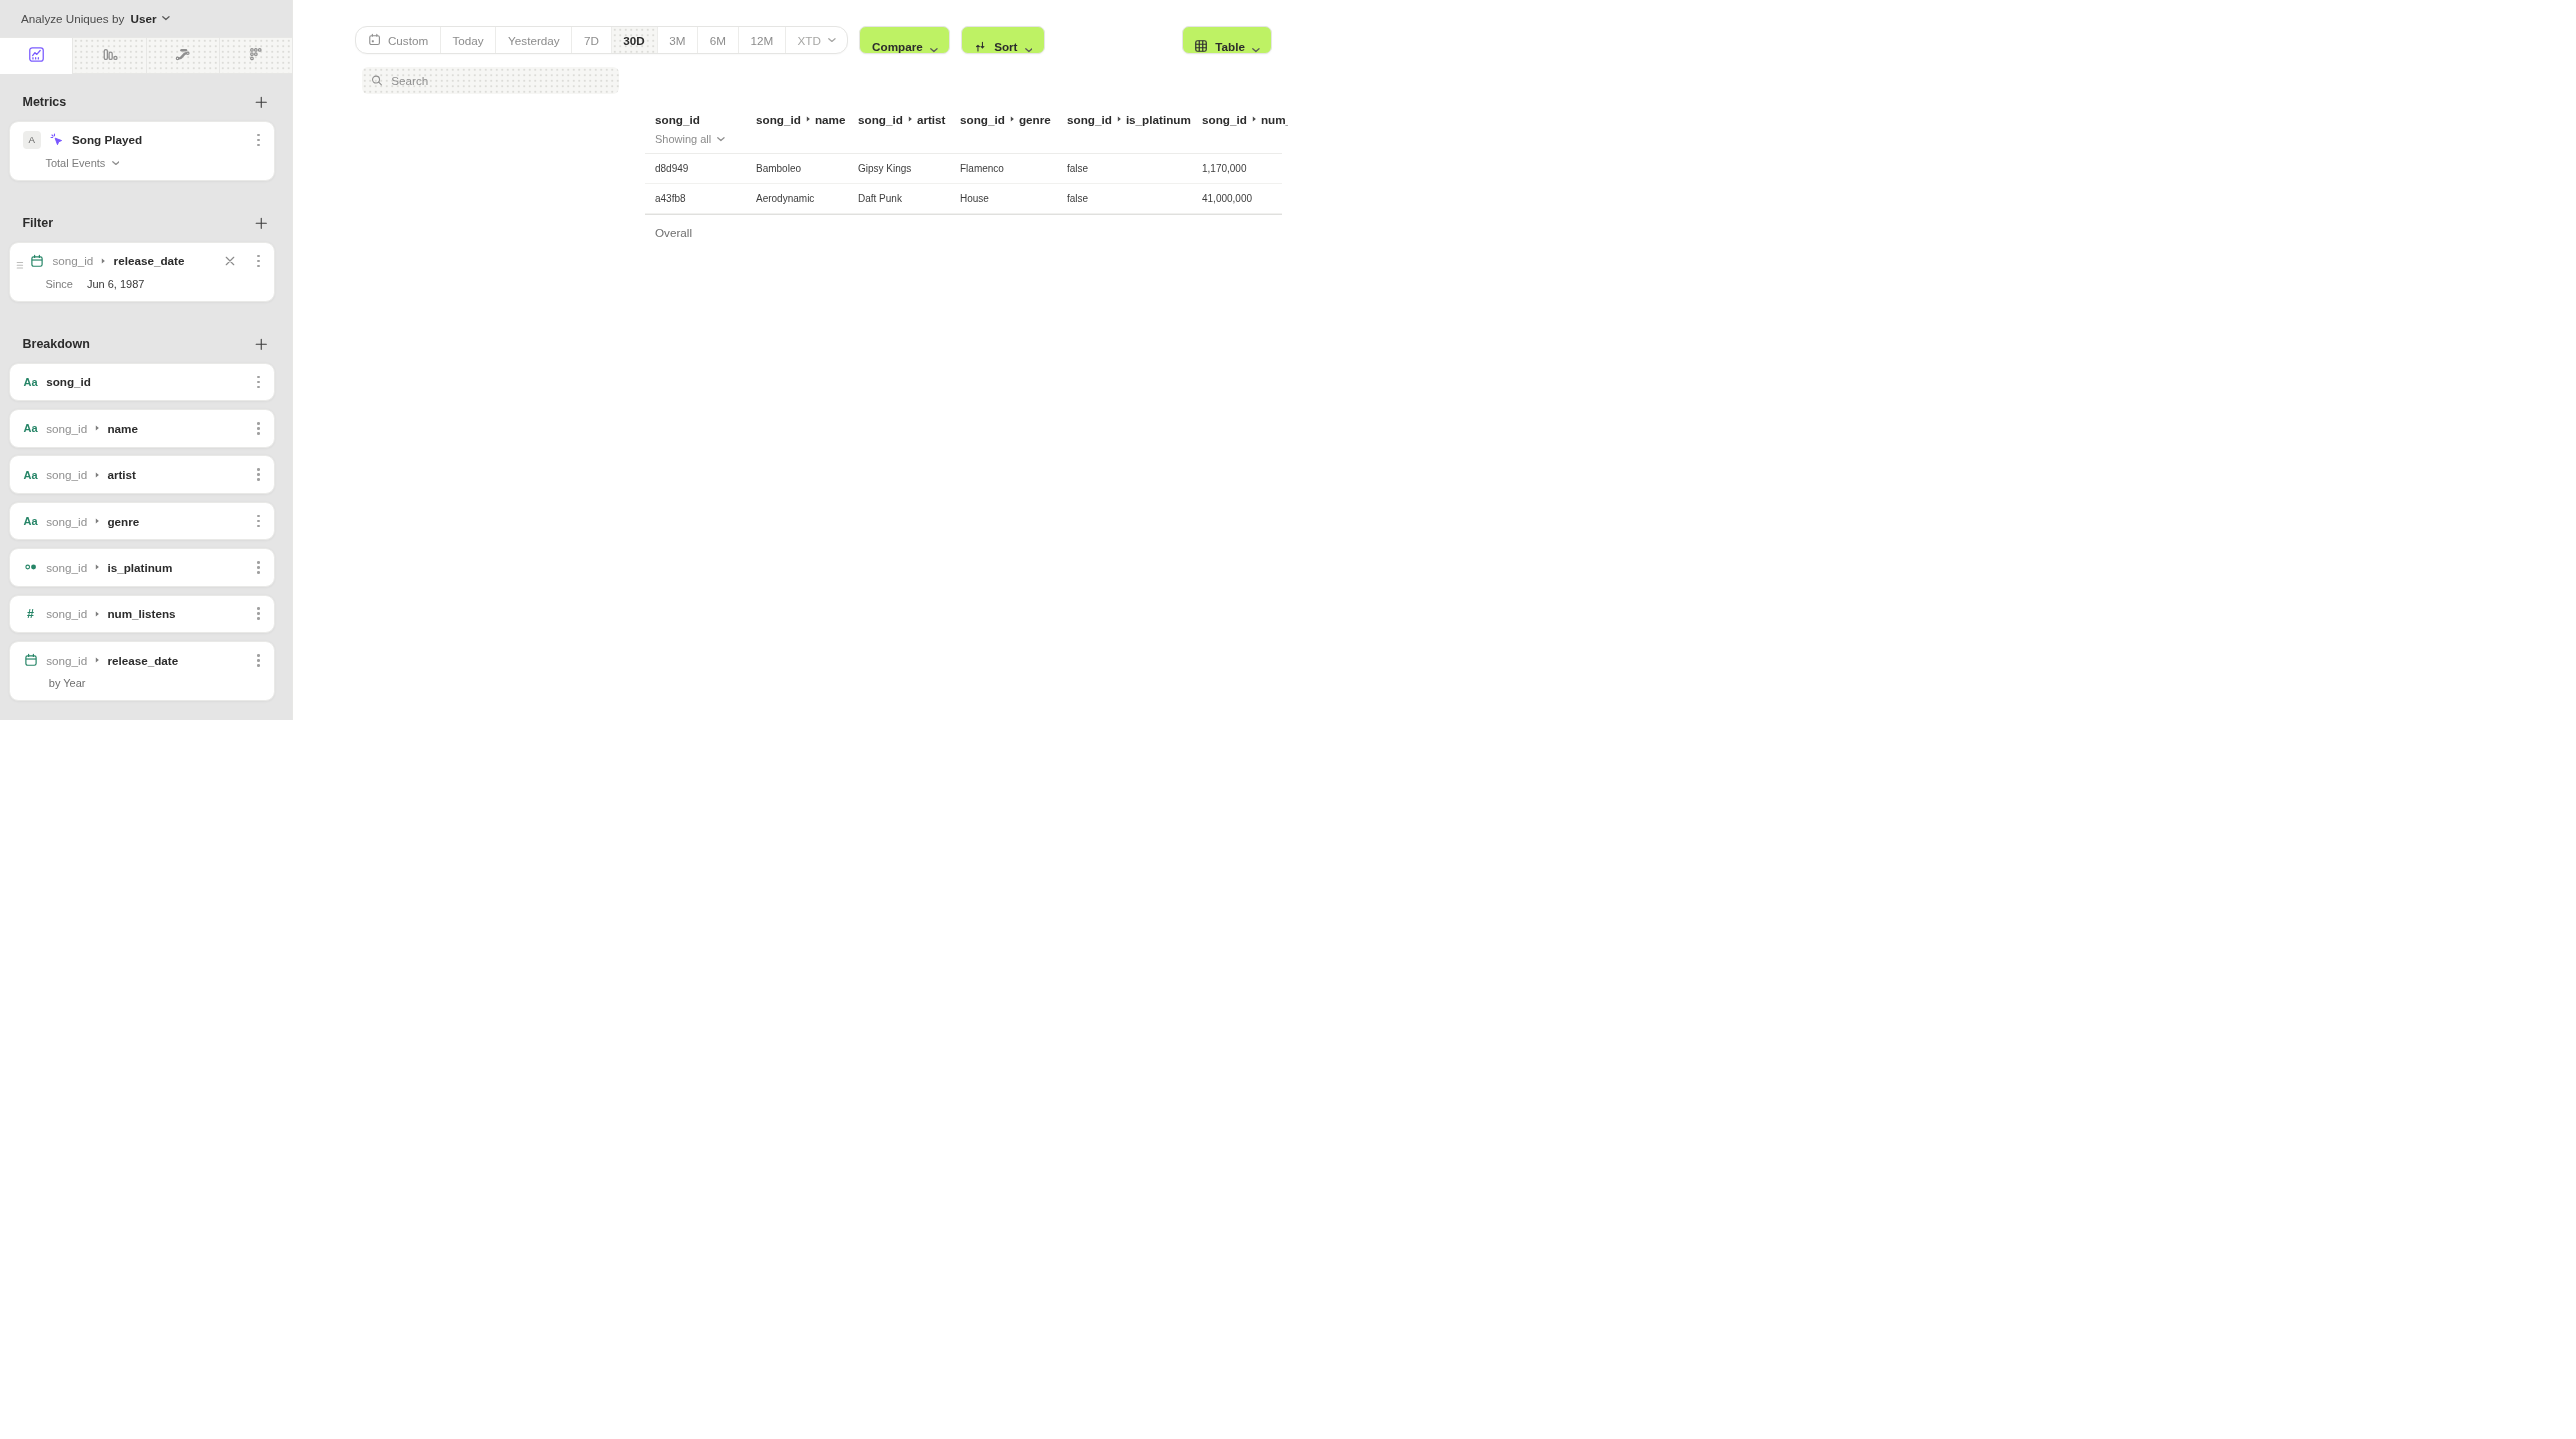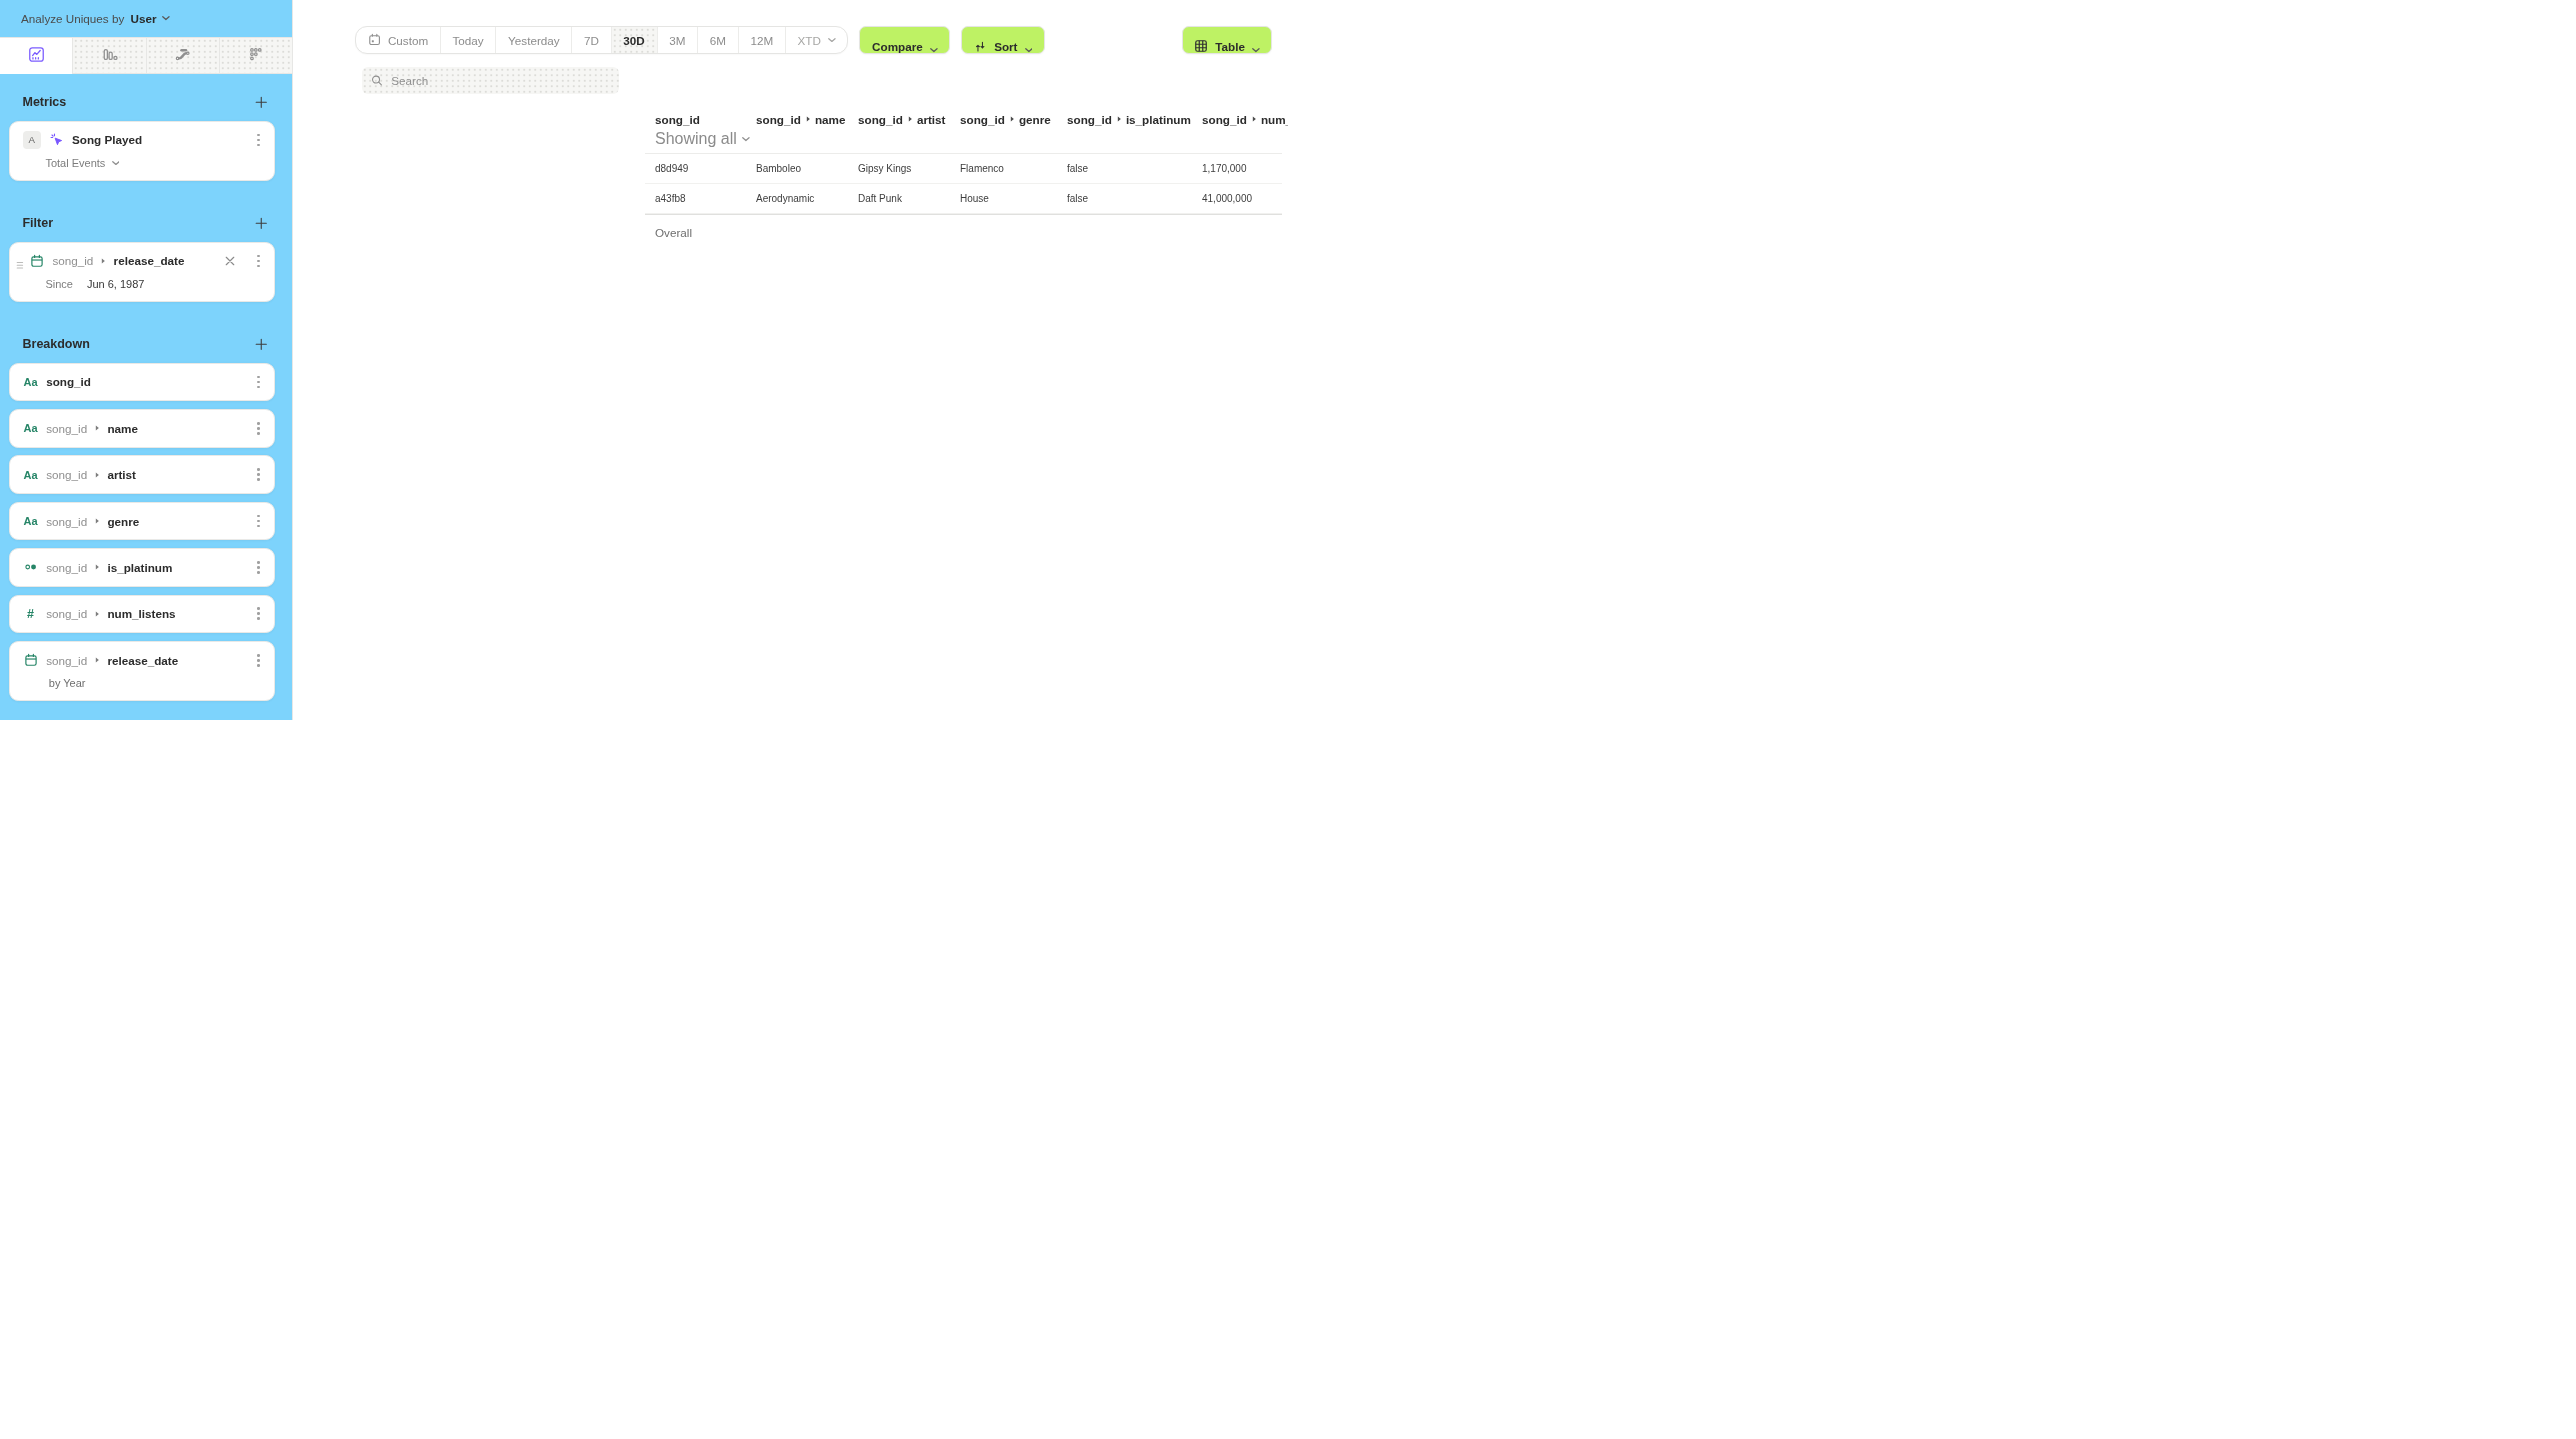--- a/index.html
+++ b/index.html
@@ -6,21 +6,21 @@
   html,body { width:1288px; height:720px; background:#fff; overflow:hidden;
     font-family:"Liberation Sans","DejaVu Sans",sans-serif; color:#3c3c3c; }
   .app { display:flex; width:1288px; height:720px; }
 
   
   .dotted { background-color:#f6f6f4;
     background-image:radial-gradient(#dcdcd8 0.7px, transparent 0.8px);
     background-size:5.5px 5.5px; }
 
   
-  .sidebar { width:293px; flex:none; border-right:0.8px solid #e7e7e5; display:flex; flex-direction:column; background:#7dd3fc; }
+  .sidebar { width:293px; flex:none; border-right:0.8px solid #e7e7e5; display:flex; flex-direction:column; background:#e5e5e5; }
   .sb-header { height:37px; flex:none; display:flex; align-items:center; padding-left:21px; gap:6.2px; font-size:11.7px; }
   .sb-prefix { color:#4c4c4c; }
   .sb-entity { display:flex; align-items:center; gap:5.5px; font-weight:700; color:#2a2a2a; cursor:pointer; }
   .chev { color:#585858; flex:none; }
   .gray { color:#8f8f8f; }
 
   .tabstrip { display:flex; height:37px; flex:none; border-top:0.8px solid #e7e7e5; }
   .tab { flex:1; display:flex; align-items:center; justify-content:center; border-bottom:0.8px solid #e7e7e5; cursor:pointer; }
   .tab + .tab { border-left:0.8px solid #e7e7e5; }
   .tab.active { background:#fff; border-bottom:0.8px solid transparent; }
@@ -74,21 +74,21 @@
     font-family:"Liberation Sans","DejaVu Sans",sans-serif; }
   .searchbar input::placeholder { color:#8f8f8f; }
 
   
   .table { margin:4.7px 6.2px 0 352px; }
   .tgrid { display:grid; grid-template-columns:111px 102px 102px 107px 135px 138px 139px 1fr; }
   .thead { border-bottom:0.8px solid #ececea; }
   .th { padding-top:12.5px; padding-bottom:6.2px; font-size:11.7px; font-weight:700; color:#2c2c2c; }
   .th-flex { display:flex; align-items:center; gap:4.7px; height:15.6px; white-space:nowrap; }
   .th:first-child { padding-left:10px; }
-  .th-sub { margin-top:5.5px; font-size:16px; font-weight:400; color:#8b8b8b; display:flex; align-items:center; gap:5.5px; cursor:pointer; height:14px; }
+  .th-sub { margin-top:5.5px; font-size:11px; font-weight:400; color:#8b8b8b; display:flex; align-items:center; gap:5.5px; cursor:pointer; height:14px; }
   .th-metric { border-left:0.8px solid #e4e4e2; display:flex; flex-direction:column; align-items:flex-end; padding-right:9.3px; }
   .th-metric .badge-letter { color:#9c9c9c; font-weight:400; font-size:11px; margin-right:1.6px; }
   .th-metric .th-sub { justify-content:flex-end; }
   .trow { height:30px; align-items:center; font-size:10px; color:#3d3d3d; border-bottom:0.8px solid #f1f1ef; }
   .trow:last-of-type { border-bottom:none; }
   .tcell { white-space:nowrap; overflow:hidden; }
   .trow .tcell:first-child { padding-left:10px; }
   .tcell-metric { border-left:0.8px solid #e4e4e2; height:100%; display:flex; align-items:center; justify-content:flex-end; padding-right:9.3px; }
   .toverall { height:36px; align-items:center; border-top:0.8px solid #e0e0de; font-size:11.7px; color:#6e6e6e; }
   .toverall .tcell:first-child { padding-left:10px; }

